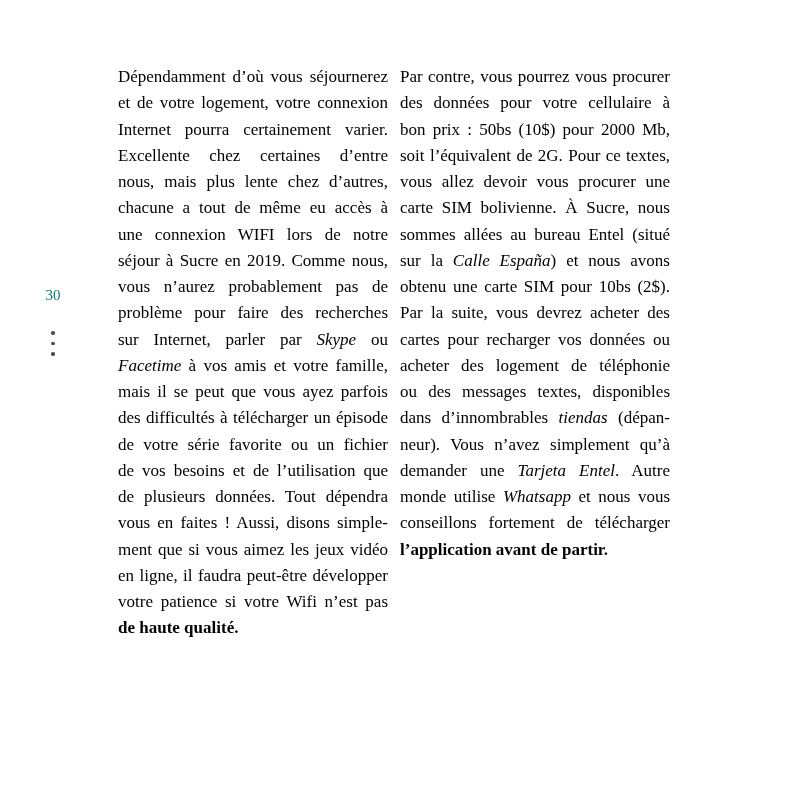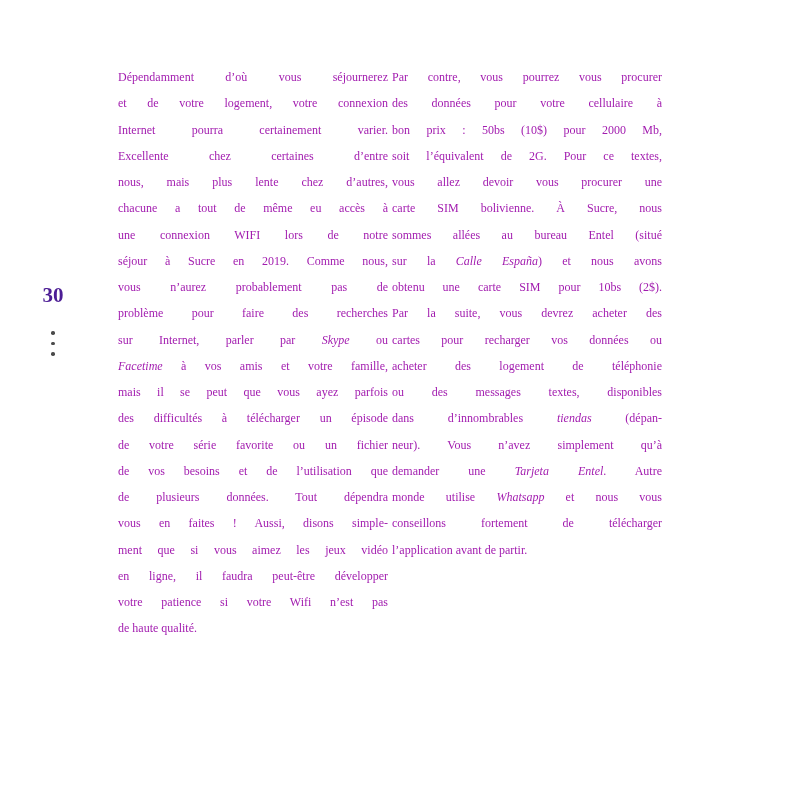--- a/index.html
+++ b/index.html
@@ -5,36 +5,36 @@
   html,body{margin:0;padding:0;}
   body{
     width:800px;height:800px;background:#ffffff;overflow:hidden;
     font-family:"Liberation Serif", serif;
   }
   .page{
     position:relative;width:800px;height:800px;background:#ffffff;color:#3d3d3d;
   }
   .col{
     position:absolute;top:64px;width:270px;
-    font-size:12px;line-height:26.25px;color:#a21caf;
+    font-size:17px;line-height:26.25px;color:#000000;
     -webkit-font-smoothing:antialiased;
   }
   .col-left{left:118px;}
-  .col-right{left:392px;}
+  .col-right{left:400px;}
   .line{
     text-align:justify;
     text-align-last:justify;
   }
-  .line.last{text-align-last:left;}
+  .line.last{text-align-last:left;font-weight:bold;}
   .line em{font-style:italic;}
   .margin-block{
     position:absolute;left:28px;top:282px;width:50px;text-align:center;
   }
   .page-number{
-    font-weight:bold;font-size:21px;color:#4c1d95;line-height:27px;
+    font-weight:normal;font-size:15px;color:#0f766e;line-height:27px;
   }
   .dots{
     margin-top:22px;display:flex;flex-direction:column;align-items:center;gap:7px;
   }
   .dot{
     width:3.5px;height:3.5px;border-radius:50%;background:#4a4a4a;
   }
 </style>
 </head>
 <body>

